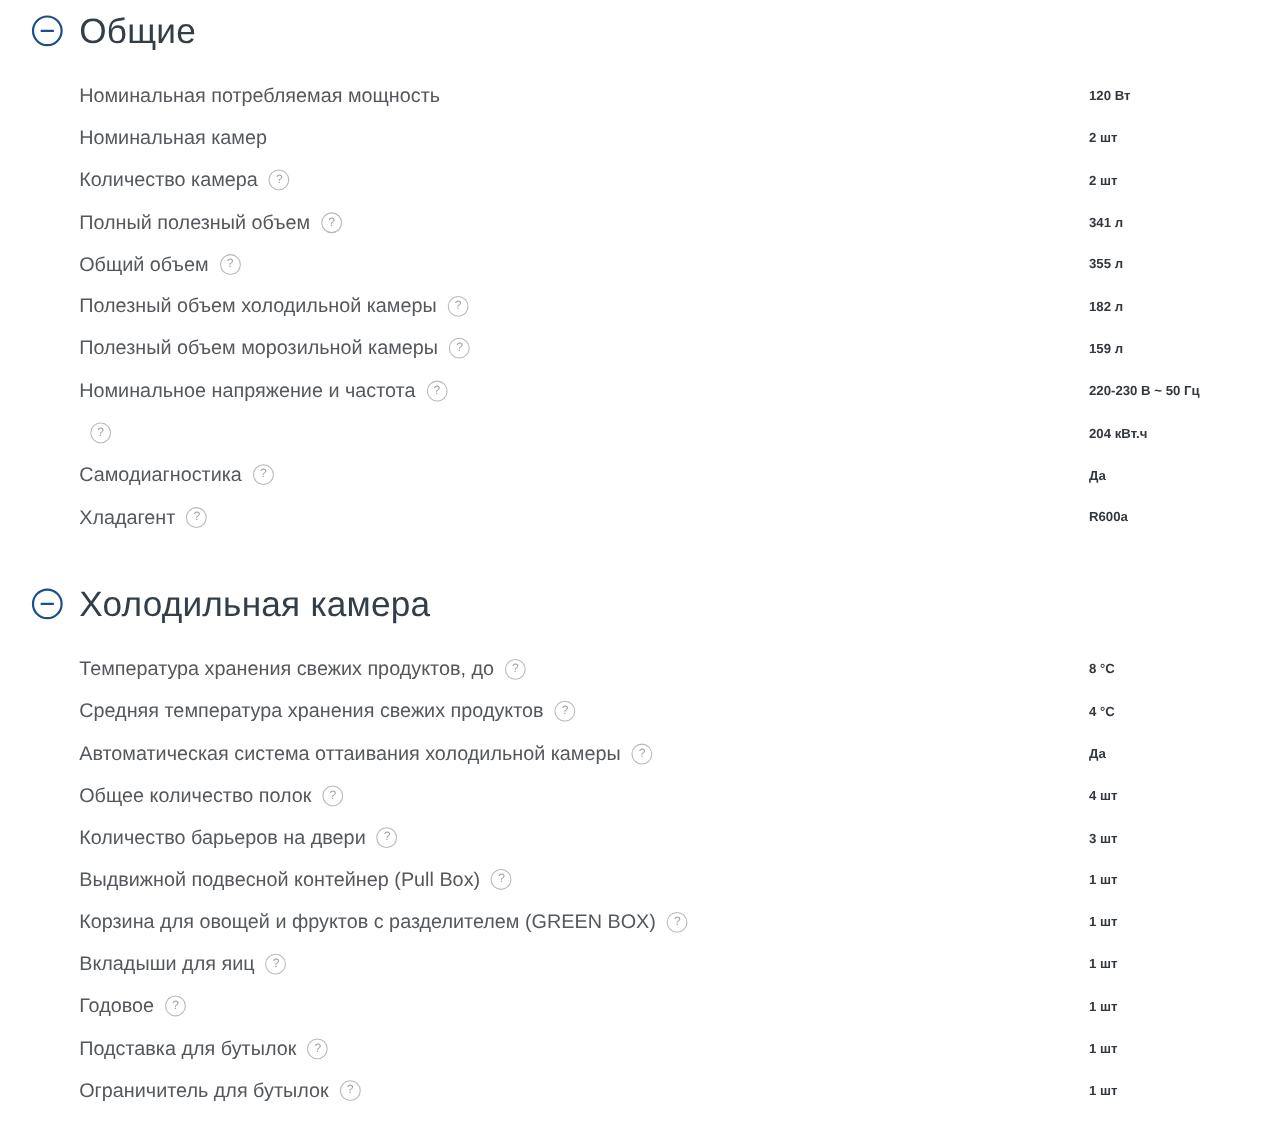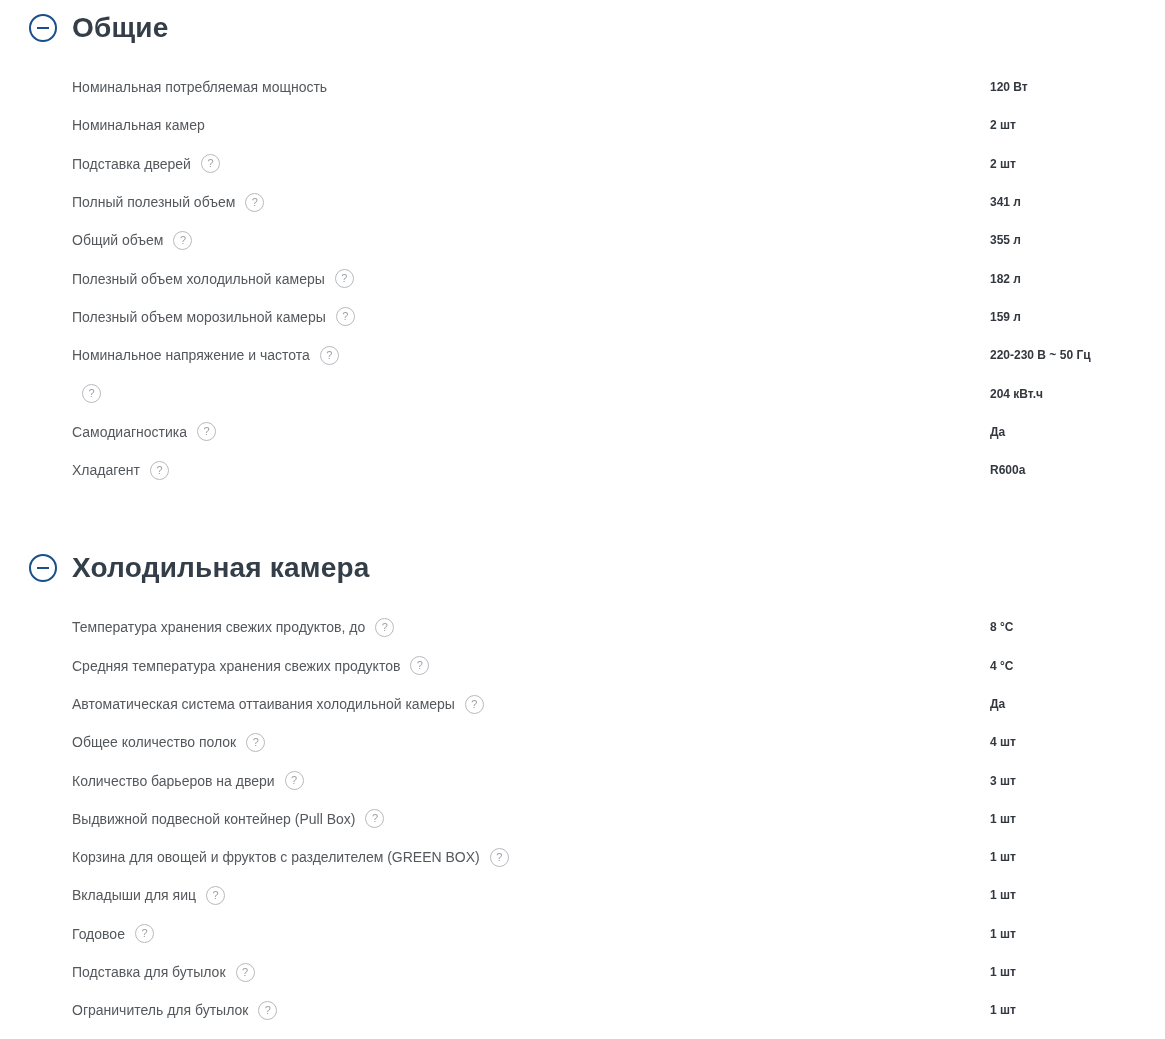--- a/index.html
+++ b/index.html
@@ -17,21 +17,21 @@
     width:1165px;
     height:1039px;
     background:var(--bg);
     font-family:"Liberation Sans", sans-serif;
     overflow:hidden;
   }
   #specs{
     padding-top:12px;
   }
   .spec-section + .spec-section{
-    margin-top:63px;
+    margin-top:44px;
   }
   .section-header{
     display:flex;
     align-items:center;
     gap:14px;
     padding-left:28px;
     height:32px;
     cursor:pointer;
   }
   .collapse-btn{
@@ -39,42 +39,42 @@
     height:30px;
     display:flex;
     align-items:center;
     justify-content:center;
     color:var(--accent);
     flex:0 0 auto;
   }
   .collapse-btn svg{ display:block; }
   .section-title{
     margin:0;
-    font-size:28px;
-    font-weight:bold;
+    font-size:32px;
+    font-weight:normal;
     color:var(--title);
     letter-spacing:0.2px;
   }
   .rows{
     margin-top:24px;
   }
   .spec-row{
     display:flex;
     align-items:center;
     height:38.3px;
     padding-left:72px;
   }
   .spec-label-wrap{
     width:918px;
     flex:0 0 auto;
     display:flex;
     align-items:center;
   }
   .spec-label{
-    font-size:14px;
+    font-size:18px;
     color:var(--label);
     white-space:nowrap;
   }
   .help-icon{
     width:19px;
     height:19px;
     margin-left:10px;
     border:1px solid var(--help-border);
     border-radius:50%;
     color:var(--help-text);
@@ -119,21 +119,21 @@
   <div class="spec-row">
     <div class="spec-label-wrap">
       <span class="spec-label">Номинальная камер</span>
 
     </div>
     <div class="spec-value">2 шт</div>
   </div>
 
   <div class="spec-row">
     <div class="spec-label-wrap">
-      <span class="spec-label">Подставка дверей</span>
+      <span class="spec-label">Количество камера</span>
       <span class="help-icon">?</span>
     </div>
     <div class="spec-value">2 шт</div>
   </div>
 
   <div class="spec-row">
     <div class="spec-label-wrap">
       <span class="spec-label">Полный полезный объем</span>
       <span class="help-icon">?</span>
     </div>

